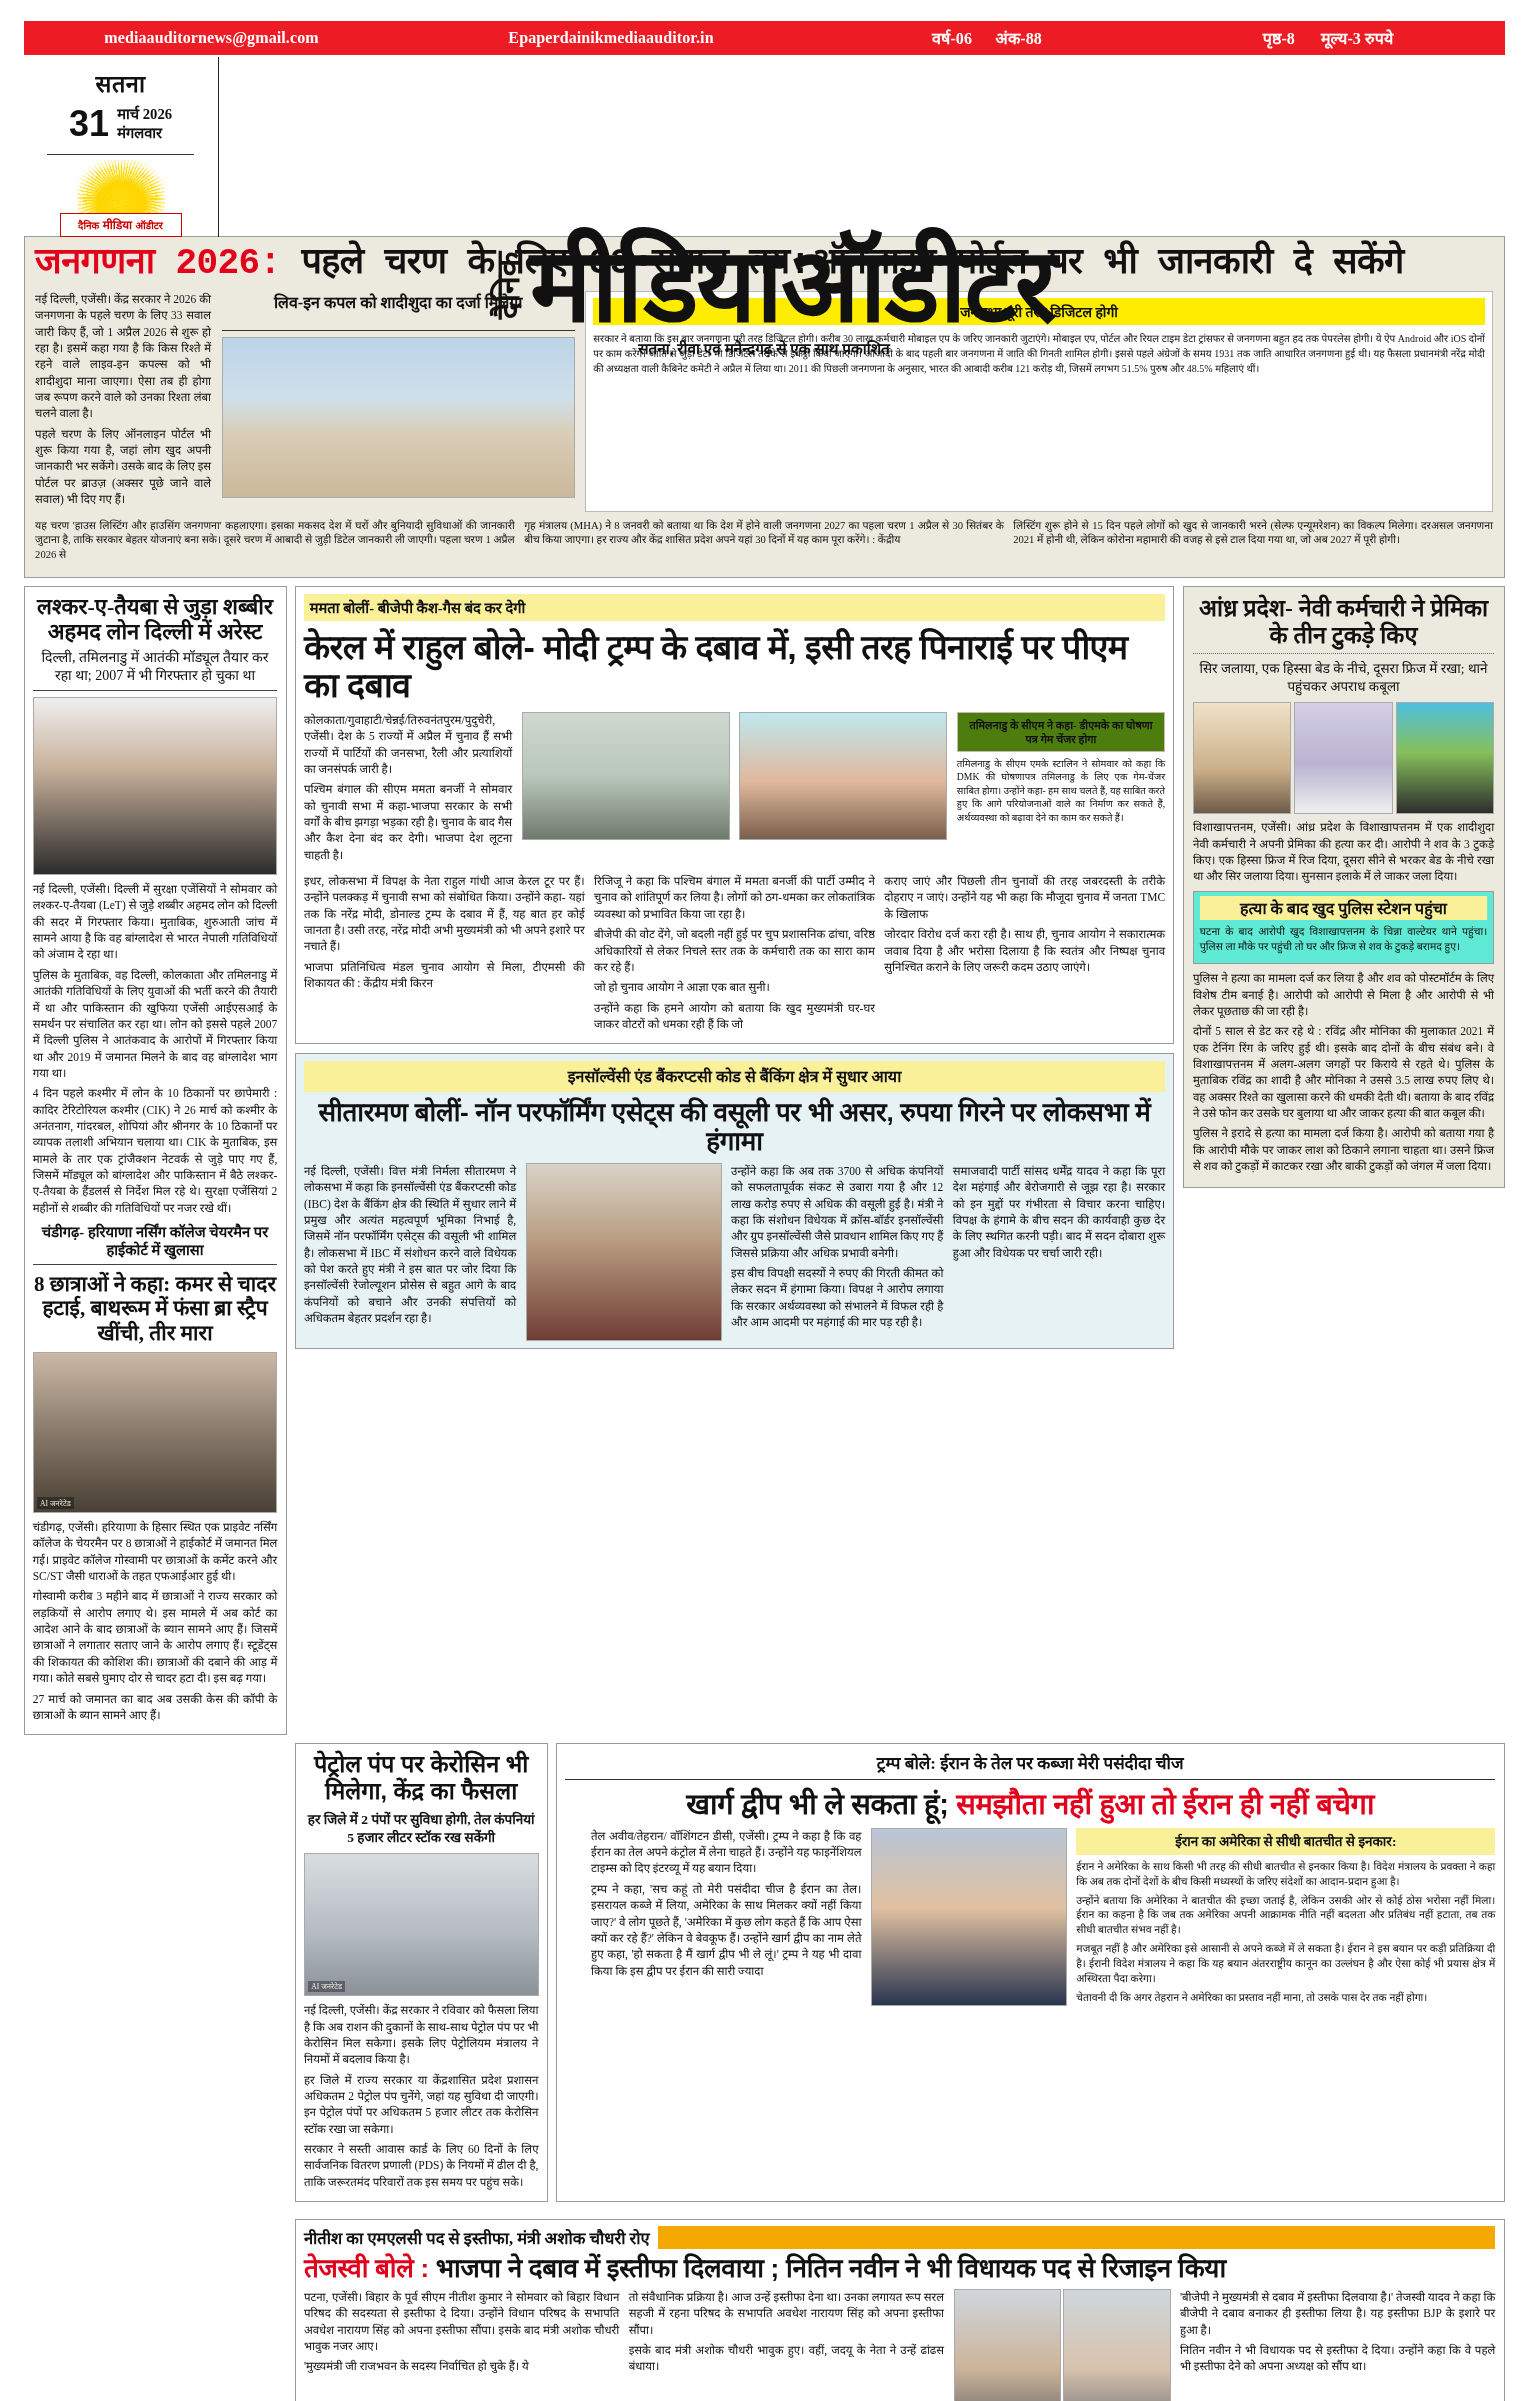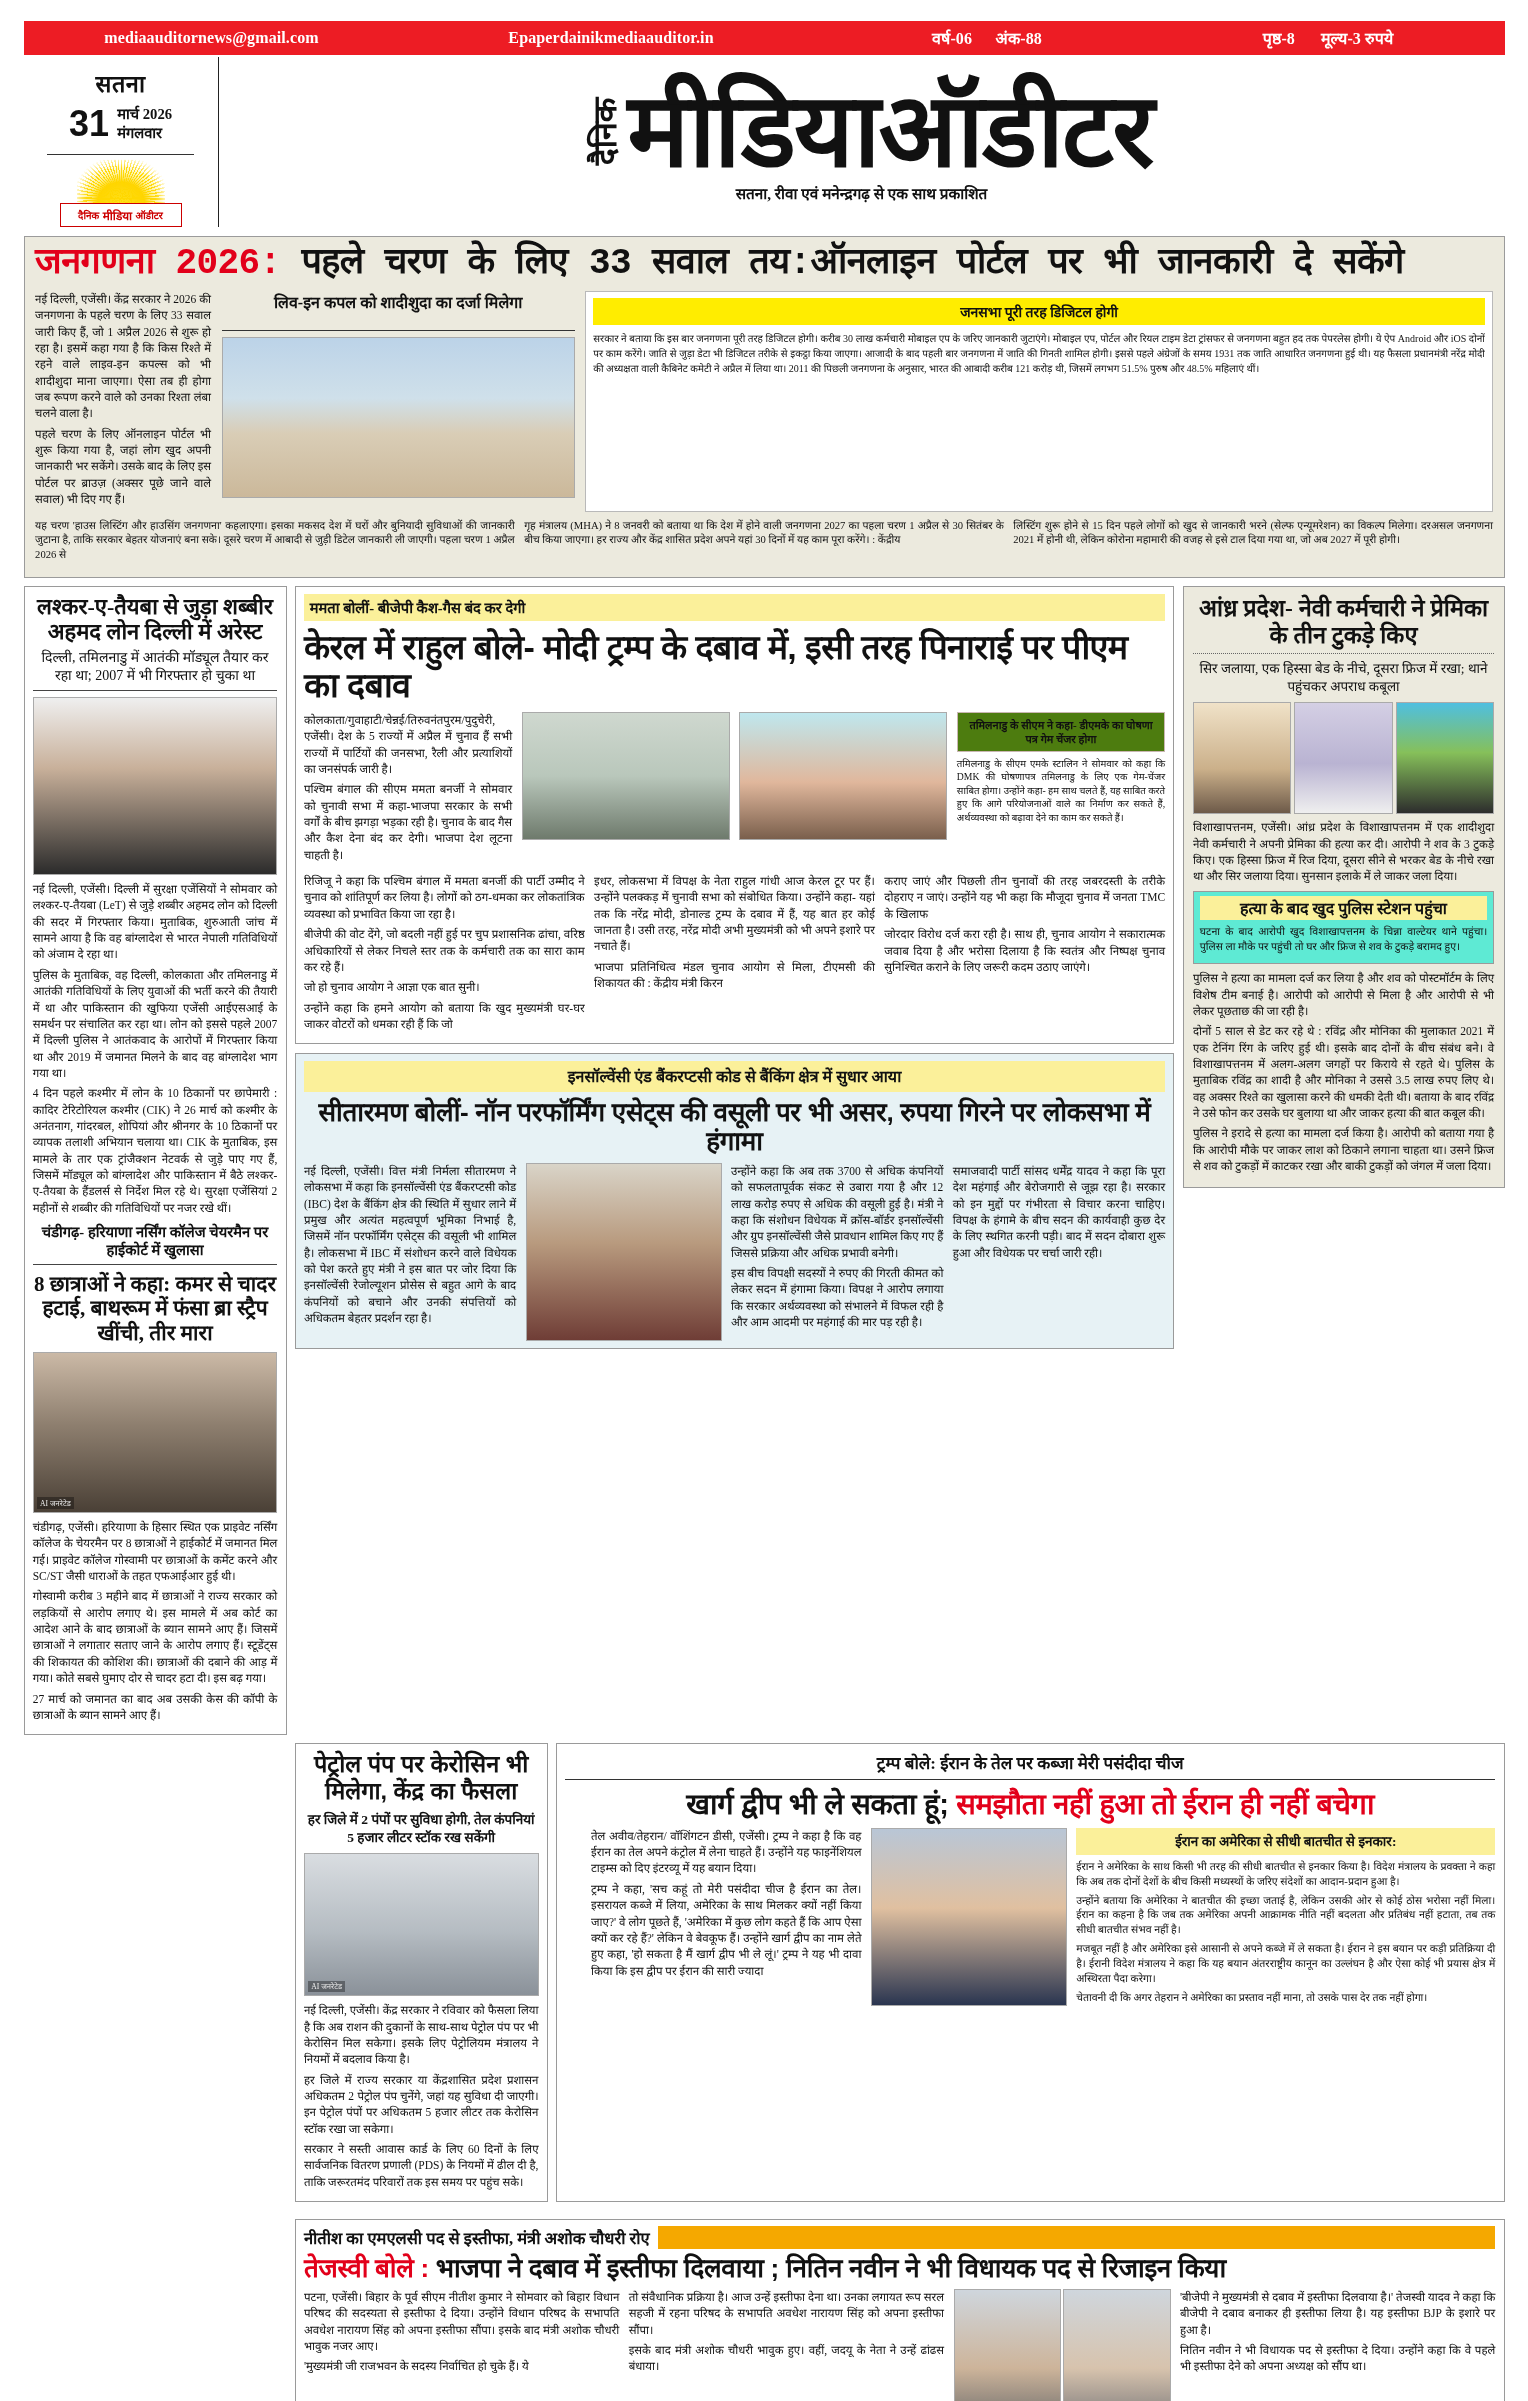--- a/index.html
+++ b/index.html
@@ -9,21 +9,21 @@
 
   
   .topbar{height:34px;background:#ed1c24;display:flex;align-items:center;margin-top:21px;
           color:#fff;font-weight:bold;font-size:16px;letter-spacing:0.1px;}
   .topbar .tb-mail{width:376px;text-align:center;}
   .topbar .tb-site{width:423px;text-align:center;}
   .topbar .tb-vol{width:329px;text-align:center;display:flex;justify-content:center;gap:23.5px;}
   .topbar .tb-price{flex:1;text-align:center;display:flex;justify-content:center;gap:26px;}
 
   
-  .masthead{display:flex;align-items:stretch;height:170px;margin-top:2.4px;}
+  .masthead{display:flex;align-items:stretch;height:170px;margin-top:2.4px;flex-direction:column;}
   .mh-left{width:194px;position:relative;display:flex;flex-direction:column;align-items:center;
            border-right:1.8px solid #222;}
   .mh-city{font-size:23.5px;font-weight:bold;margin-top:9.4px;letter-spacing:0.6px;}
   .mh-dateline{display:flex;align-items:center;gap:8.2px;margin-top:4.7px;}
   .mh-day{font-size:36px;font-weight:bold;font-family:"Liberation Sans",sans-serif;}
   .mh-dcol{display:flex;flex-direction:column;align-items:flex-start;font-size:14.7px;font-weight:bold;line-height:1.3;}
   .mh-rule{width:147px;border-top:1.2px solid #333;margin-top:8.2px;}
   .logo{margin-top:5.9px;width:129px;height:76px;position:relative;}
   .sun{position:absolute;left:50%;top:3.5px;transform:translateX(-50%);width:88px;height:56px;
        background:radial-gradient(ellipse at 50% 70%, #ffe01b 0%, #ffd400 38%, rgba(255,225,40,.55) 52%, rgba(255,235,120,0) 72%);}
@@ -264,28 +264,28 @@
           <div class="c">
             <div class="imgph ph-mamta" style="height:126px;"></div>
           </div>
           <div class="c">
             <div class="tnbox">तमिलनाडु के सीएम ने कहा- डीएमके का घोषणा पत्र गेम चेंजर होगा</div>
             <p class="body-sm" style="margin-top:4.7px;font-size:9.7px;">तमिलनाडु के सीएम एमके स्टालिन ने सोमवार को कहा कि DMK की घोषणापत्र तमिलनाडु के लिए एक गेम-चेंजर साबित होगा। उन्होंने कहा- हम साथ चलते हैं, यह साबित करते हुए कि आगे परियोजनाओं वाले का निर्माण कर सकते हैं, अर्थव्यवस्था को बढ़ावा देने का काम कर सकते हैं।</p>
           </div>
         </div>
         <div class="mid-3" style="margin-top:5.9px;">
           <div class="c">
+            <p class="body-txt">इधर, लोकसभा में विपक्ष के नेता राहुल गांधी आज केरल टूर पर हैं। उन्होंने पलक्कड़ में चुनावी सभा को संबोधित किया। उन्होंने कहा- यहां तक कि नरेंद्र मोदी, डोनाल्ड ट्रम्प के दबाव में हैं, यह बात हर कोई जानता है। उसी तरह, नरेंद्र मोदी अभी मुख्यमंत्री को भी अपने इशारे पर नचाते हैं।</p>
+            <p class="body-txt">भाजपा प्रतिनिधित्व मंडल चुनाव आयोग से मिला, टीएमसी की शिकायत की : केंद्रीय मंत्री किरन</p>
+          </div>
+          <div class="c">
             <p class="body-txt">रिजिजू ने कहा कि पश्चिम बंगाल में ममता बनर्जी की पार्टी उम्मीद ने चुनाव को शांतिपूर्ण कर लिया है। लोगों को ठग-धमका कर लोकतांत्रिक व्यवस्था को प्रभावित किया जा रहा है।</p>
             <p class="body-txt">बीजेपी की वोट देंगे, जो बदली नहीं हुई पर चुप प्रशासनिक ढांचा, वरिष्ठ अधिकारियों से लेकर निचले स्तर तक के कर्मचारी तक का सारा काम कर रहे हैं।</p>
             <p class="body-txt">जो हो चुनाव आयोग ने आज्ञा एक बात सुनी।</p>
             <p class="body-txt">उन्होंने कहा कि हमने आयोग को बताया कि खुद मुख्यमंत्री घर-घर जाकर वोटरों को धमका रही हैं कि जो</p>
-          </div>
-          <div class="c">
-            <p class="body-txt">इधर, लोकसभा में विपक्ष के नेता राहुल गांधी आज केरल टूर पर हैं। उन्होंने पलक्कड़ में चुनावी सभा को संबोधित किया। उन्होंने कहा- यहां तक कि नरेंद्र मोदी, डोनाल्ड ट्रम्प के दबाव में हैं, यह बात हर कोई जानता है। उसी तरह, नरेंद्र मोदी अभी मुख्यमंत्री को भी अपने इशारे पर नचाते हैं।</p>
-            <p class="body-txt">भाजपा प्रतिनिधित्व मंडल चुनाव आयोग से मिला, टीएमसी की शिकायत की : केंद्रीय मंत्री किरन</p>
           </div>
           <div class="c">
             <p class="body-txt">कराए जाएं और पिछली तीन चुनावों की तरह जबरदस्ती के तरीके दोहराए न जाएं। उन्होंने यह भी कहा कि मौजूदा चुनाव में जनता TMC के खिलाफ</p>
             <p class="body-txt">जोरदार विरोध दर्ज करा रही है। साथ ही, चुनाव आयोग ने सकारात्मक जवाब दिया है और भरोसा दिलाया है कि स्वतंत्र और निष्पक्ष चुनाव सुनिश्चित कराने के लिए जरूरी कदम उठाए जाएंगे।</p>
           </div>
         </div>
       </div>
 
       <div class="ins">
         <div class="yellow-soft">इनसॉल्वेंसी एंड बैंकरप्टसी कोड से बैंकिंग क्षेत्र में सुधार आया</div>

